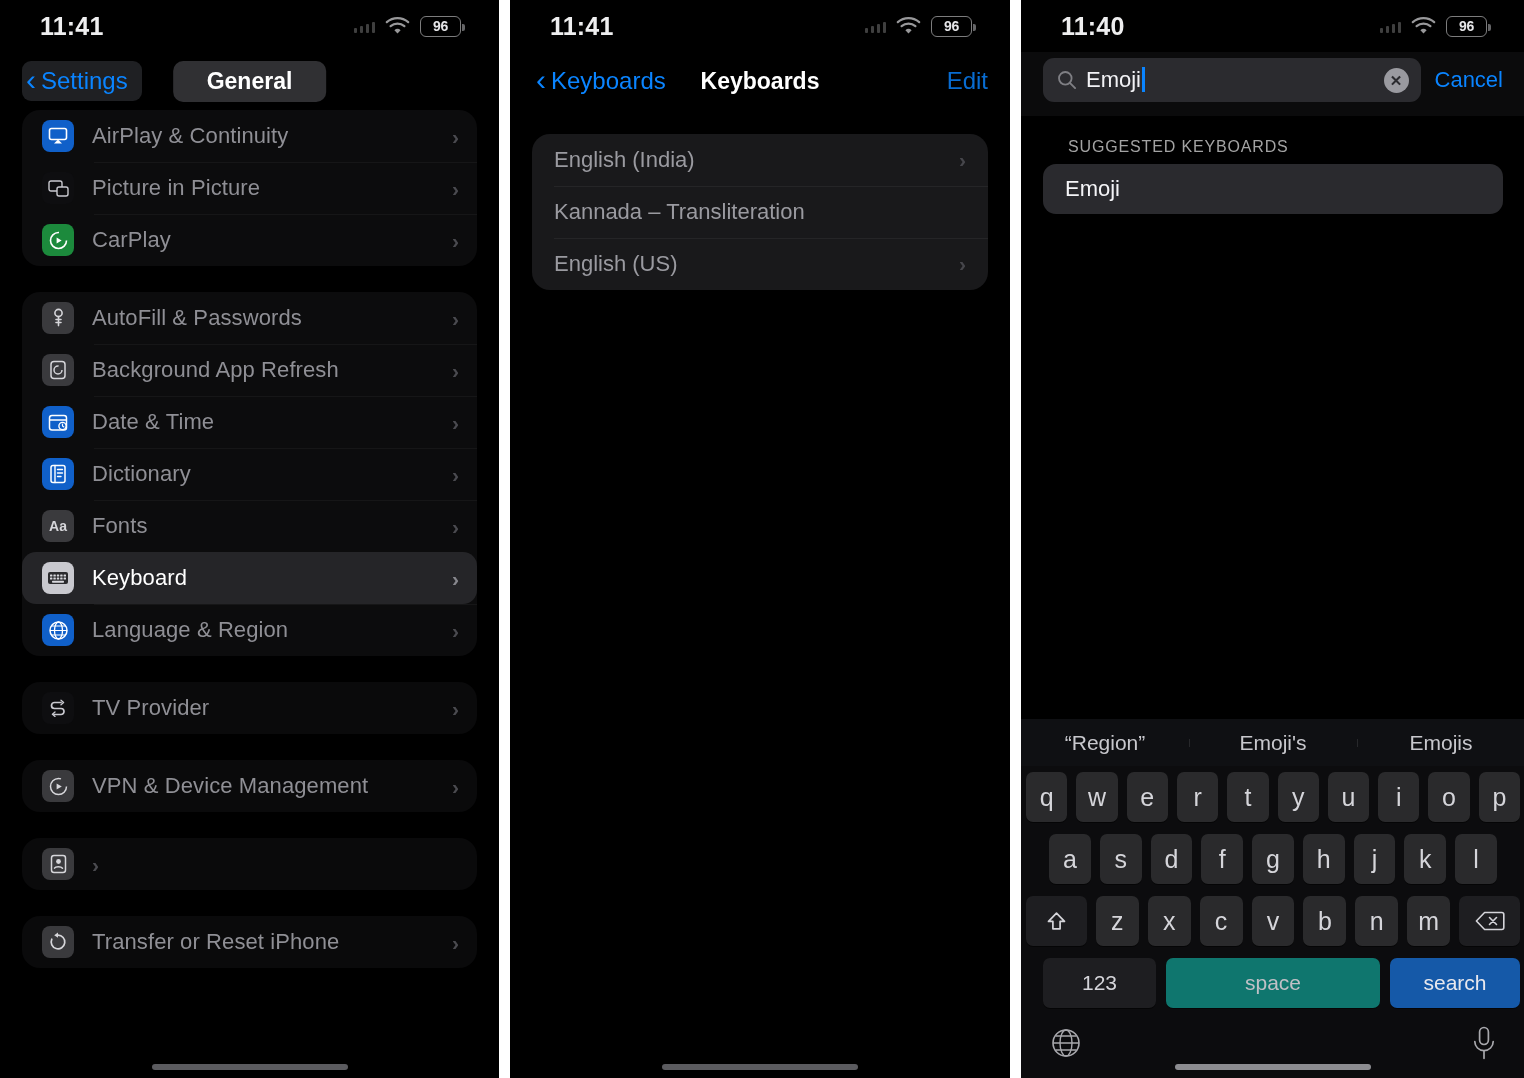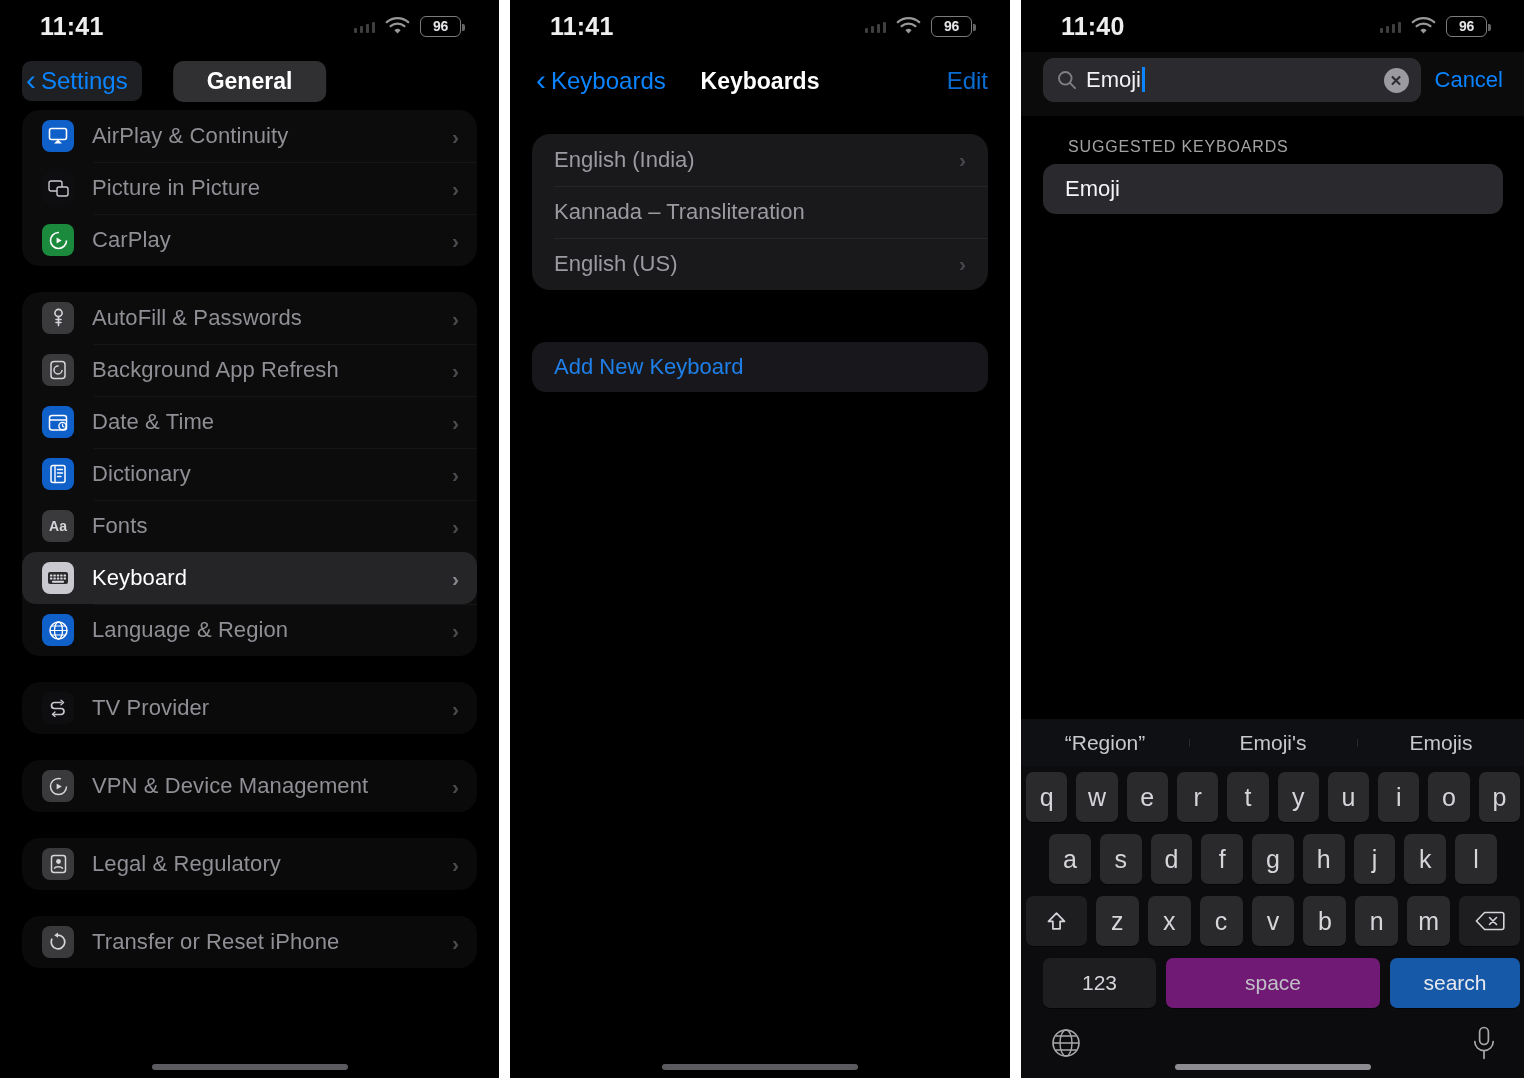--- a/index.html
+++ b/index.html
@@ -246,21 +246,21 @@
     flex:1 1 0;
     height:50px;
     background:#2a2a2c;
     border-radius:7px;
     display:flex; align-items:center; justify-content:center;
     font-size:25px; color:#d5d5da;
     box-shadow:0 1px 0 rgba(0,0,0,.55);
   }
   .key.wide { flex:1.42 1 0; background:#1e1e21; }
   .key.num { flex:0 0 113px; background:#1e1e21; font-size:21px;margin-left:17px; }
-  .key.space { flex:1 1 auto; background:#701a75; font-size:21px; color:#c0c0c6; }
+  .key.space { flex:1 1 auto; background:#0f766e; font-size:21px; color:#c0c0c6; }
   .key.search { flex:0 0 130px; background:#1559a8; color:#e8e8ee; font-size:21px; }
   .krow.bottomrow { gap:10px; padding:6px 5px; }
   .kbfoot {
     height:58px; display:flex; align-items:center;
     justify-content:space-between; padding:0 28px;
   }
   .kbfoot svg { display:block; opacity:.8; }
 
   
   .home-ind {
@@ -452,21 +452,20 @@
 
       <div class="group dim">
         <div class="row">
           <div class="ic ic-gray">
             <svg width="17" height="20" viewBox="0 0 17 20">
                 <rect x="1.5" y="1.5" width="14" height="17" rx="2.5" stroke="#d6d6da" stroke-width="1.5" fill="none"></rect>
                 <circle cx="8.5" cy="7.5" r="2.4" fill="#d6d6da"></circle>
                 <path d="M4.5 14.2c1-1.8 6.5-1.8 8 0" stroke="#d6d6da" stroke-width="1.5" fill="none" stroke-linecap="round"></path>
               </svg>
           </div>
-          <div class="row-label">Legal &amp; Regulatory</div>
           <div class="chev">›</div>
         </div>
       </div>
 
       <div class="group dim">
         <div class="row">
           <div class="ic ic-gray">
             <svg width="20" height="20" viewBox="0 0 20 20">
                 <path d="M10 3.2a6.8 6.8 0 1 1-6.2 4" stroke="#d6d6da" stroke-width="1.7" fill="none" stroke-linecap="round"></path>
                 <path d="M10 .6v5.2L6.2 3.2z" fill="#d6d6da"></path>
@@ -527,23 +526,20 @@
         <div class="p2chev"></div>
       </div>
       <div class="p2row">
         <div class="p2label">English (US)</div>
         <div class="p2chev">›</div>
       </div>
     </div>
 
     <div style="height:52px"></div>
 
-    <div class="p2action">
-      <span>Add New Keyboard</span>
-    </div>
 
     <div class="home-ind"></div>
   </div>
 
   <div class="gap"></div>
 
   <div class="panel" id="panel-3">
 
     <div class="statusbar">
       <div class="sb-time">11:40</div>

